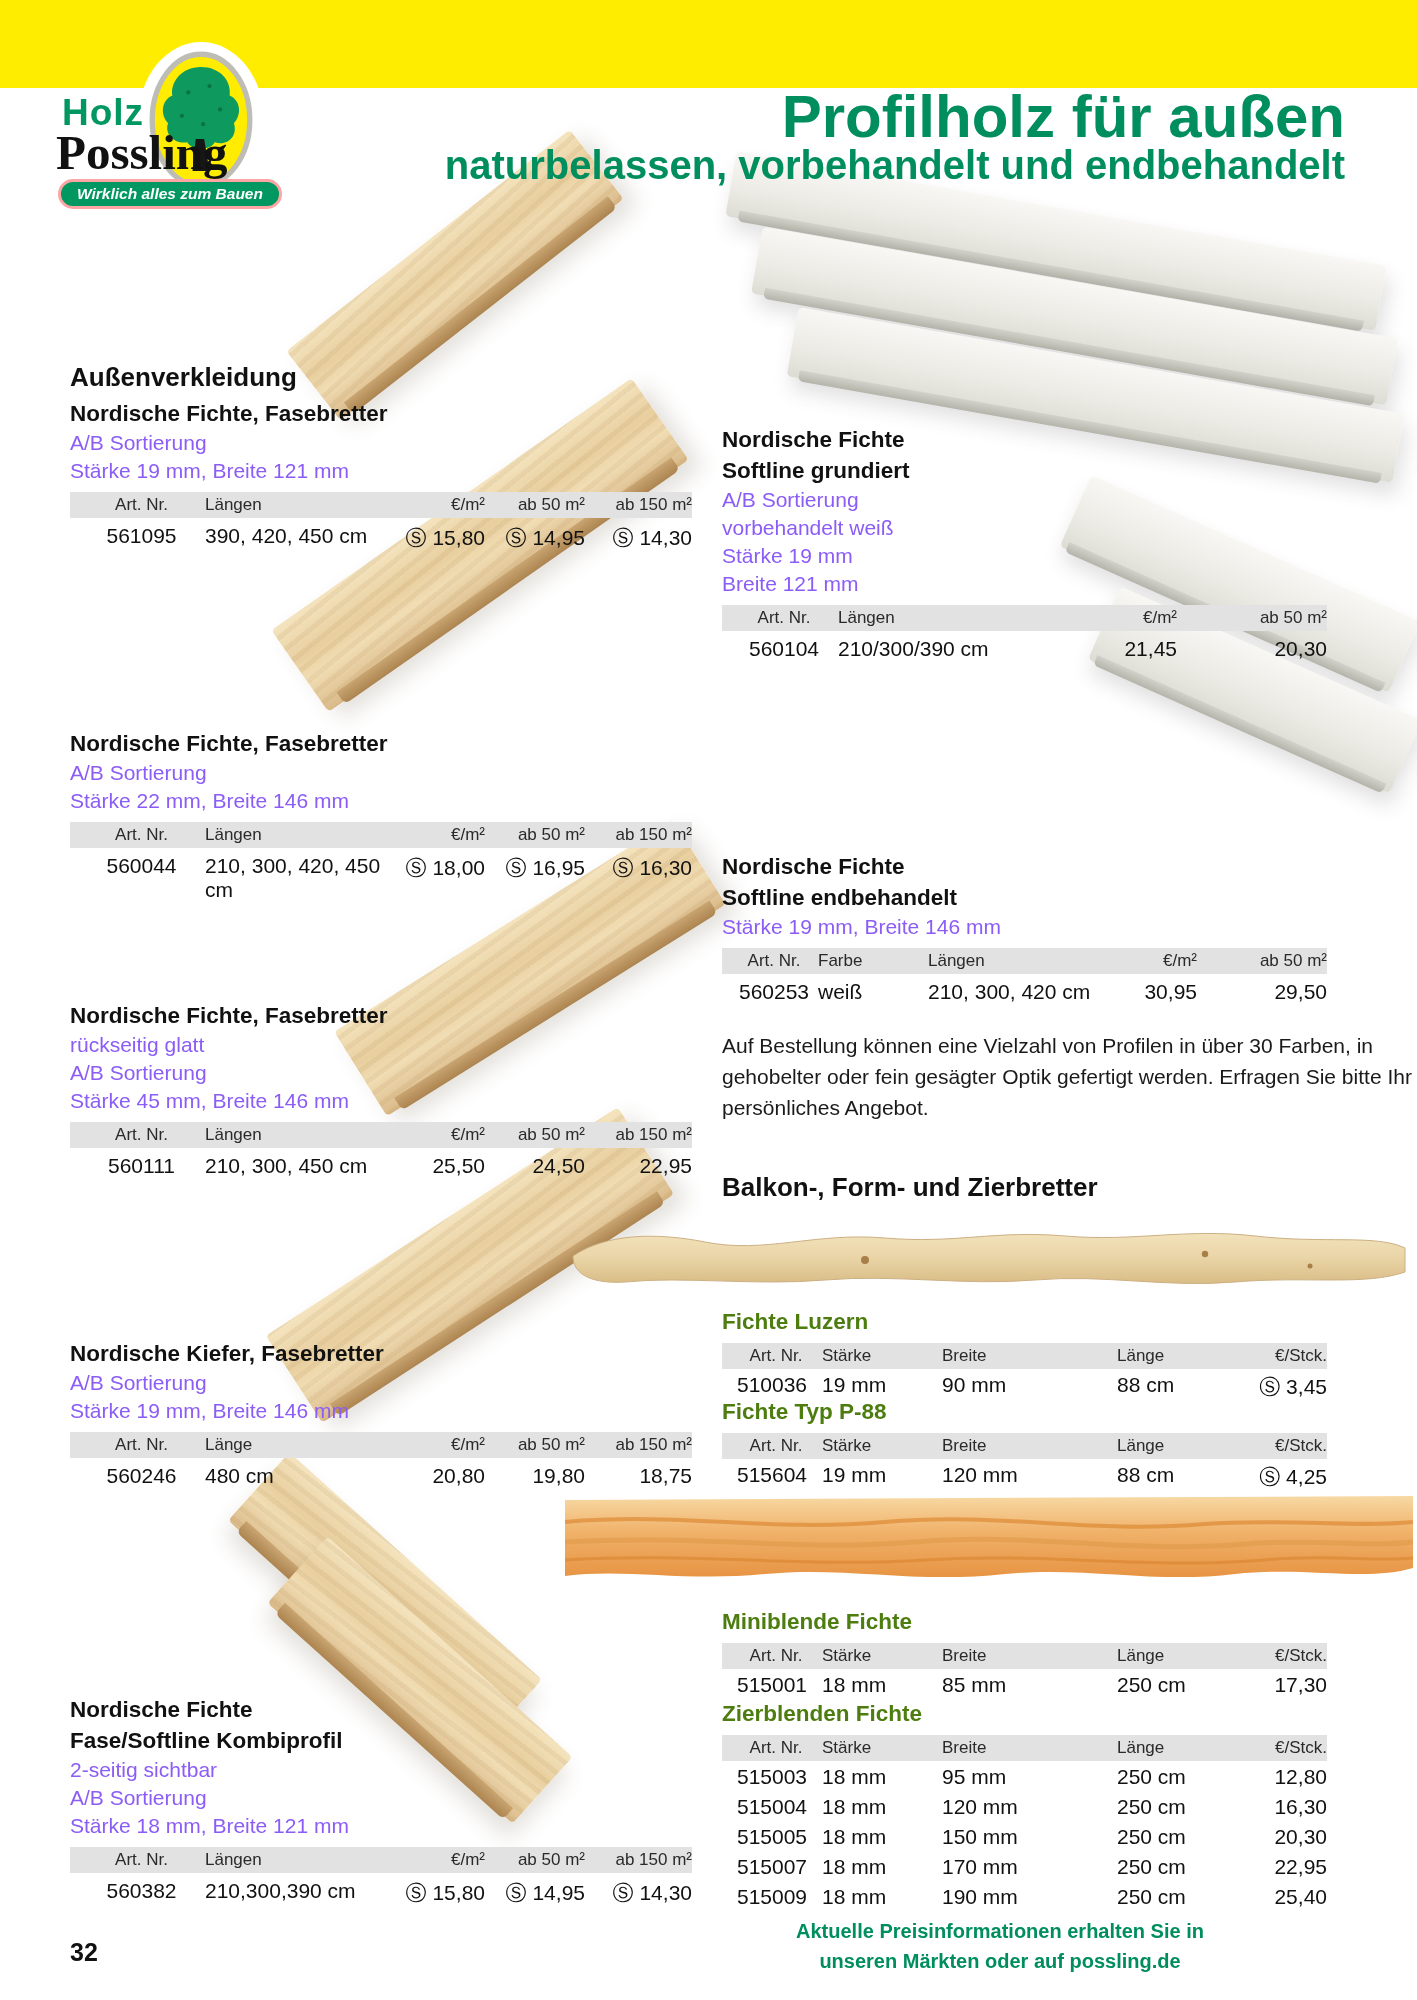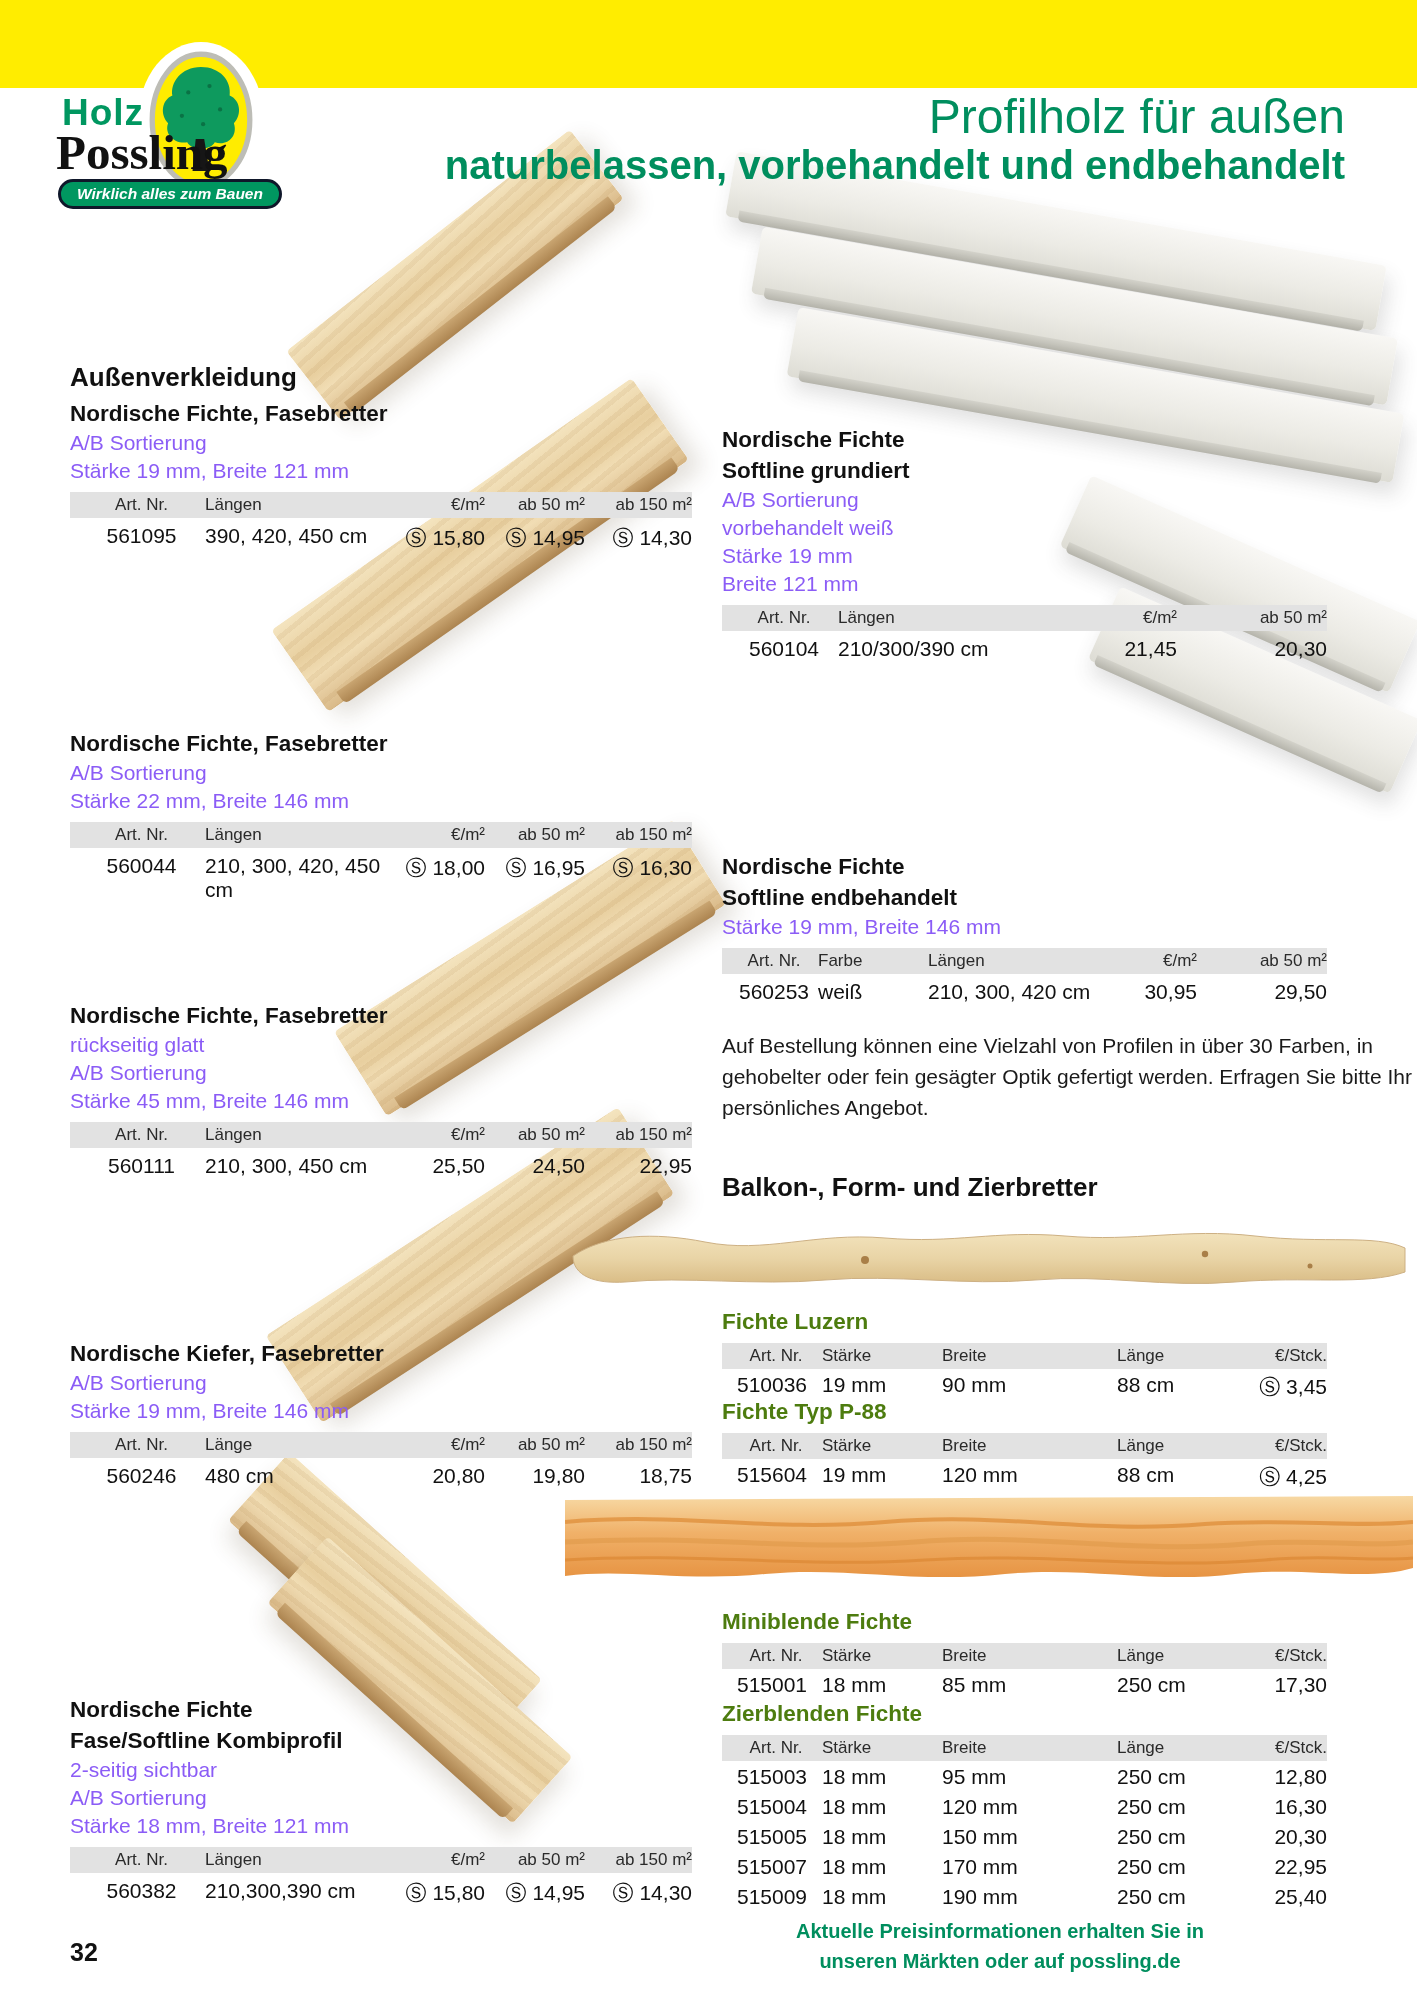--- a/index.html
+++ b/index.html
@@ -8,26 +8,26 @@
   .yellowbar{position:absolute;left:0;top:0;width:1417px;height:88px;background:#ffed00;z-index:0;}
 
   
   .logo{position:absolute;left:52px;top:52px;width:260px;height:160px;z-index:3;}
   .logo-halo{position:absolute;left:86px;top:-10px;width:126px;height:156px;background:#fff;border-radius:50%;}
   .logo-tree{position:absolute;left:94px;top:-2px;}
   .logo-holz{position:absolute;left:10px;top:40px;font-size:37px;font-weight:bold;color:#009760;letter-spacing:1px;}
   .logo-possling{position:absolute;left:4px;top:72px;font-family:"Liberation Serif","DejaVu Serif",serif;
                  font-size:49px;font-weight:bold;color:#111;letter-spacing:0px;}
   .logo-tagline{position:absolute;left:6px;top:127px;width:218px;height:24px;background:#009760;
-                border:3px solid #0f172a;border-radius:15px;color:#fff;font-size:15.5px;font-weight:bold;
+                border:3px solid #fca5a5;border-radius:15px;color:#fff;font-size:15.5px;font-weight:bold;
                 font-style:italic;text-align:center;line-height:24px;}
 
   
   .title{position:absolute;right:72px;top:92px;text-align:right;color:#008e5e;z-index:2;}
-  .title1{font-size:48px;font-weight:normal;line-height:50px;}
+  .title1{font-size:60px;font-weight:bold;line-height:50px;}
   .title2{font-size:40px;font-weight:bold;line-height:46px;}
 
   
   .board,.wboard{position:absolute;z-index:1;border-radius:5px;}
   .board{background:
       repeating-linear-gradient(-4deg, rgba(172,128,68,.11) 0 5px, rgba(255,255,255,0) 5px 13px),
       linear-gradient(180deg,#f4e4bf 0%,#e8cf9f 40%,#f1ddb4 62%,#d9b988 100%);
     box-shadow:8px 14px 22px rgba(80,60,30,.16);}
   .board::after{content:"";position:absolute;left:4%;right:3%;bottom:-3px;height:15px;
     border-radius:0 0 6px 6px;background:linear-gradient(180deg,#c9a571,#ac8450);}

